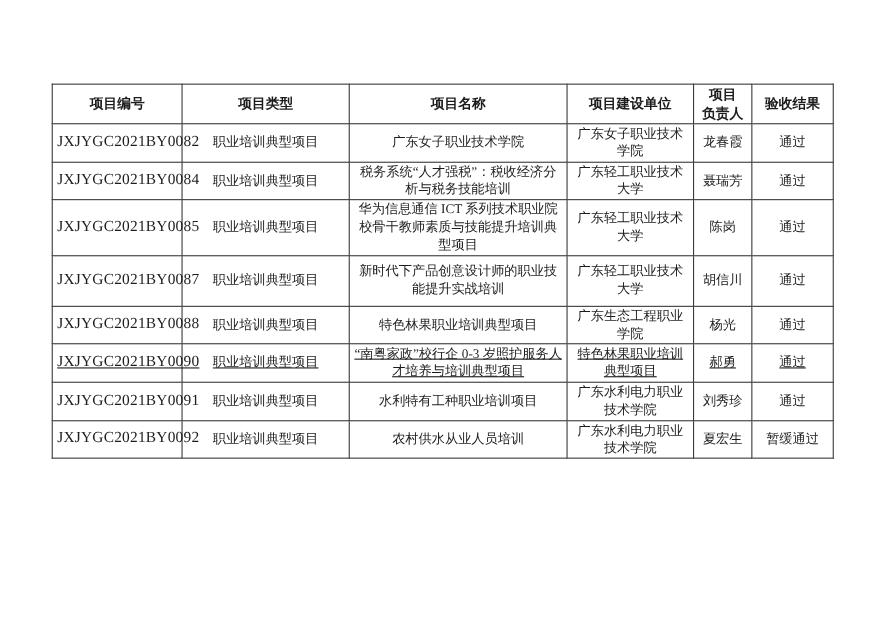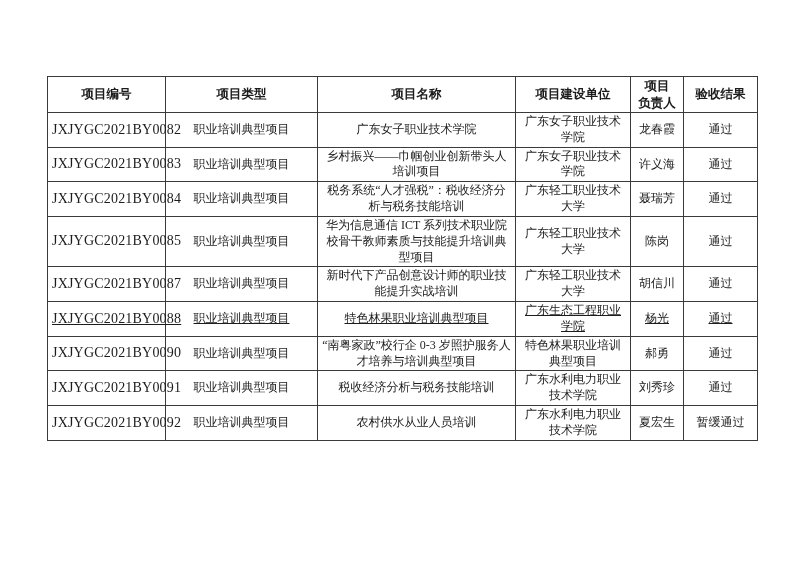--- a/index.html
+++ b/index.html
@@ -82,28 +82,20 @@
       </tr>
       <tr>
         <td class="code-cell">JXJYGC2021BY0082</td>
         <td>职业培训典型项目</td>
         <td>广东女子职业技术学院</td>
         <td>广东女子职业技术学院</td>
         <td>龙春霞</td>
         <td>通过</td>
       </tr>
       <tr>
-        <td class="code-cell">JXJYGC2021BY0083</td>
-        <td>职业培训典型项目</td>
-        <td>乡村振兴——巾帼创业创新带头人培训项目</td>
-        <td>广东女子职业技术学院</td>
-        <td>许义海</td>
-        <td>通过</td>
-      </tr>
-      <tr>
         <td class="code-cell">JXJYGC2021BY0084</td>
         <td>职业培训典型项目</td>
         <td>税务系统“人才强税”：税收经济分析与税务技能培训</td>
         <td>广东轻工职业技术大学</td>
         <td>聂瑞芳</td>
         <td>通过</td>
       </tr>
       <tr>
         <td class="code-cell">JXJYGC2021BY0085</td>
         <td>职业培训典型项目</td>
@@ -132,21 +124,21 @@
         <td class="code-cell">JXJYGC2021BY0090</td>
         <td>职业培训典型项目</td>
         <td>“南粤家政”校行企 0-3 岁照护服务人才培养与培训典型项目</td>
         <td>特色林果职业培训典型项目</td>
         <td>郝勇</td>
         <td>通过</td>
       </tr>
       <tr>
         <td class="code-cell">JXJYGC2021BY0091</td>
         <td>职业培训典型项目</td>
-        <td>税收经济分析与税务技能培训</td>
+        <td>水利特有工种职业培训项目</td>
         <td>广东水利电力职业技术学院</td>
         <td>刘秀珍</td>
         <td>通过</td>
       </tr>
       <tr>
         <td class="code-cell">JXJYGC2021BY0092</td>
         <td>职业培训典型项目</td>
         <td>农村供水从业人员培训</td>
         <td>广东水利电力职业技术学院</td>
         <td>夏宏生</td>

